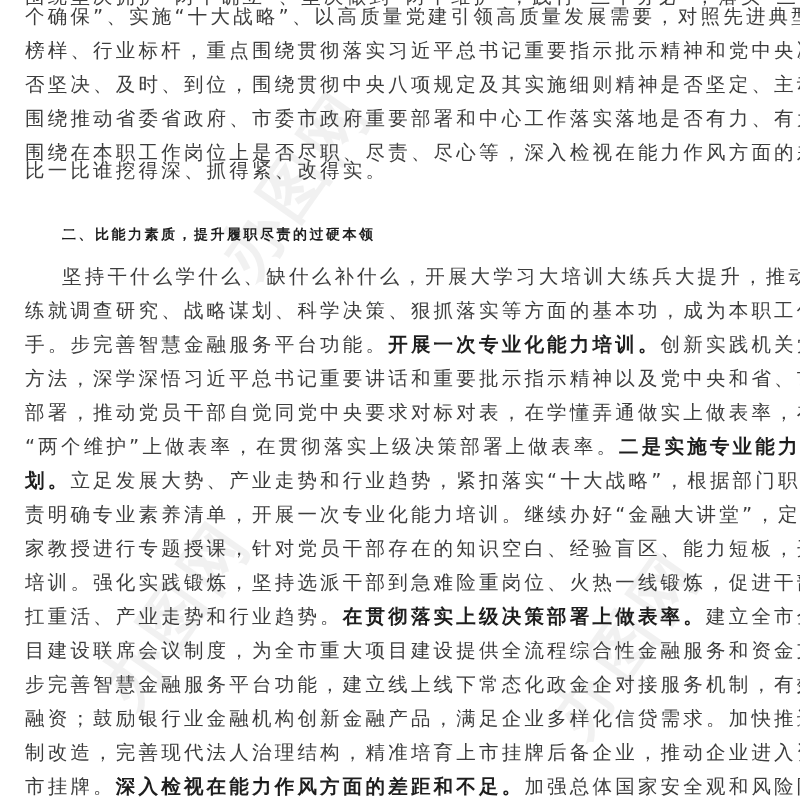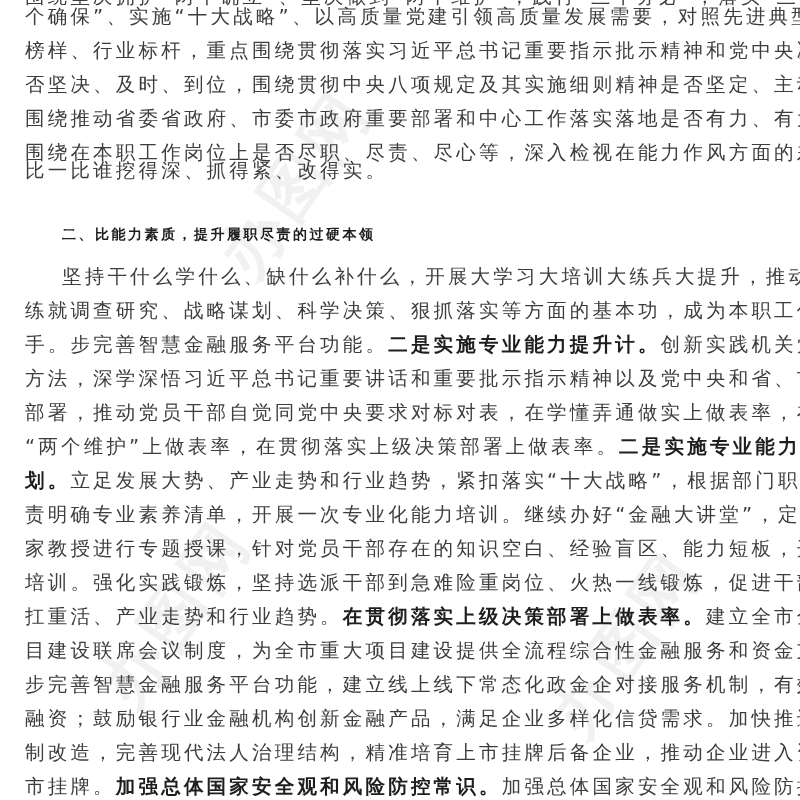--- a/index.html
+++ b/index.html
@@ -86,36 +86,36 @@
   <div class="line" style="top:72px;">否坚决、及时、到位，围绕贯彻中央八项规定及其实施细则精神是否坚定、主动、彻底，</div>
   <div class="line" style="top:106px;">围绕推动省委省政府、市委市政府重要部署和中心工作落实落地是否有力、有为、有效，</div>
   <div class="line" style="top:140px;">围绕在本职工作岗位上是否尽职、尽责、尽心等，深入检视在能力作风方面的差距和不足，</div>
   <div class="line" style="top:158px;">比一比谁挖得深、抓得紧、改得实。</div>
 
   <div class="heading" style="top:169px; top:221px;">二、比能力素质，提升履职尽责的过硬本领</div>
 
   <div class="line indent" style="top:264px;">坚持干什么学什么、缺什么补什么，开展大学习大培训大练兵大提升，推动党员干部</div>
   <div class="line" style="top:298px;">练就调查研究、战略谋划、科学决策、狠抓落实等方面的基本功，成为本职工作的行家里</div>
   <div class="line" style="top:332px;">
-    <span>手。步完善智慧金融服务平台功能。</span><span class="b">二是实施专业能力提升计。</span><span>创新实践机关党建工作</span>
+    <span>手。步完善智慧金融服务平台功能。</span><span class="b">开展一次专业化能力培训。</span><span>创新实践机关党建工作</span>
   </div>
   <div class="line" style="top:366px;">方法，深学深悟习近平总书记重要讲话和重要批示指示精神以及党中央和省、市重大决策</div>
   <div class="line" style="top:400px;">部署，推动党员干部自觉同党中央要求对标对表，在学懂弄通做实上做表率，在坚决做到</div>
   <div class="line" style="top:434px;">
     <span>“两个维护”上做表率，在贯彻落实上级决策部署上做表率。</span><span class="b">二是实施专业能力提升计</span>
   </div>
   <div class="line" style="top:468px;">
     <span class="b">划。</span><span>立足发展大势、产业走势和行业趋势，紧扣落实“十大战略”，根据部门职能岗位职</span>
   </div>
   <div class="line" style="top:502px;">责明确专业素养清单，开展一次专业化能力培训。继续办好“金融大讲堂”，定期邀请专</div>
   <div class="line" style="top:536px;">家教授进行专题授课，针对党员干部存在的知识空白、经验盲区、能力短板，开展精准化</div>
   <div class="line" style="top:570px;">培训。强化实践锻炼，坚持选派干部到急难险重岗位、火热一线锻炼，促进干部在打硬仗、</div>
   <div class="line" style="top:604px;">
     <span>扛重活、产业走势和行业趋势。</span><span class="b">在贯彻落实上级决策部署上做表率。</span><span>建立全市金融服务项</span>
   </div>
   <div class="line" style="top:638px;">目建设联席会议制度，为全市重大项目建设提供全流程综合性金融服务和资金支持；进一</div>
   <div class="line" style="top:672px;">步完善智慧金融服务平台功能，建立线上线下常态化政金企对接服务机制，有效服务企业</div>
   <div class="line" style="top:706px;">融资；鼓励银行业金融机构创新金融产品，满足企业多样化信贷需求。加快推进企业股份</div>
   <div class="line" style="top:740px;">制改造，完善现代法人治理结构，精准培育上市挂牌后备企业，推动企业进入资本市场上</div>
   <div class="line" style="top:774px;">
-    <span>市挂牌。</span><span class="b">加强总体国家安全观和风险防控常识。</span><span>加强总体国家安全观和风险防控常识</span>
+    <span>市挂牌。</span><span class="b">深入检视在能力作风方面的差距和不足。</span><span>加强总体国家安全观和风险防控常识</span>
   </div>
 </div>
 
 </body></html>

